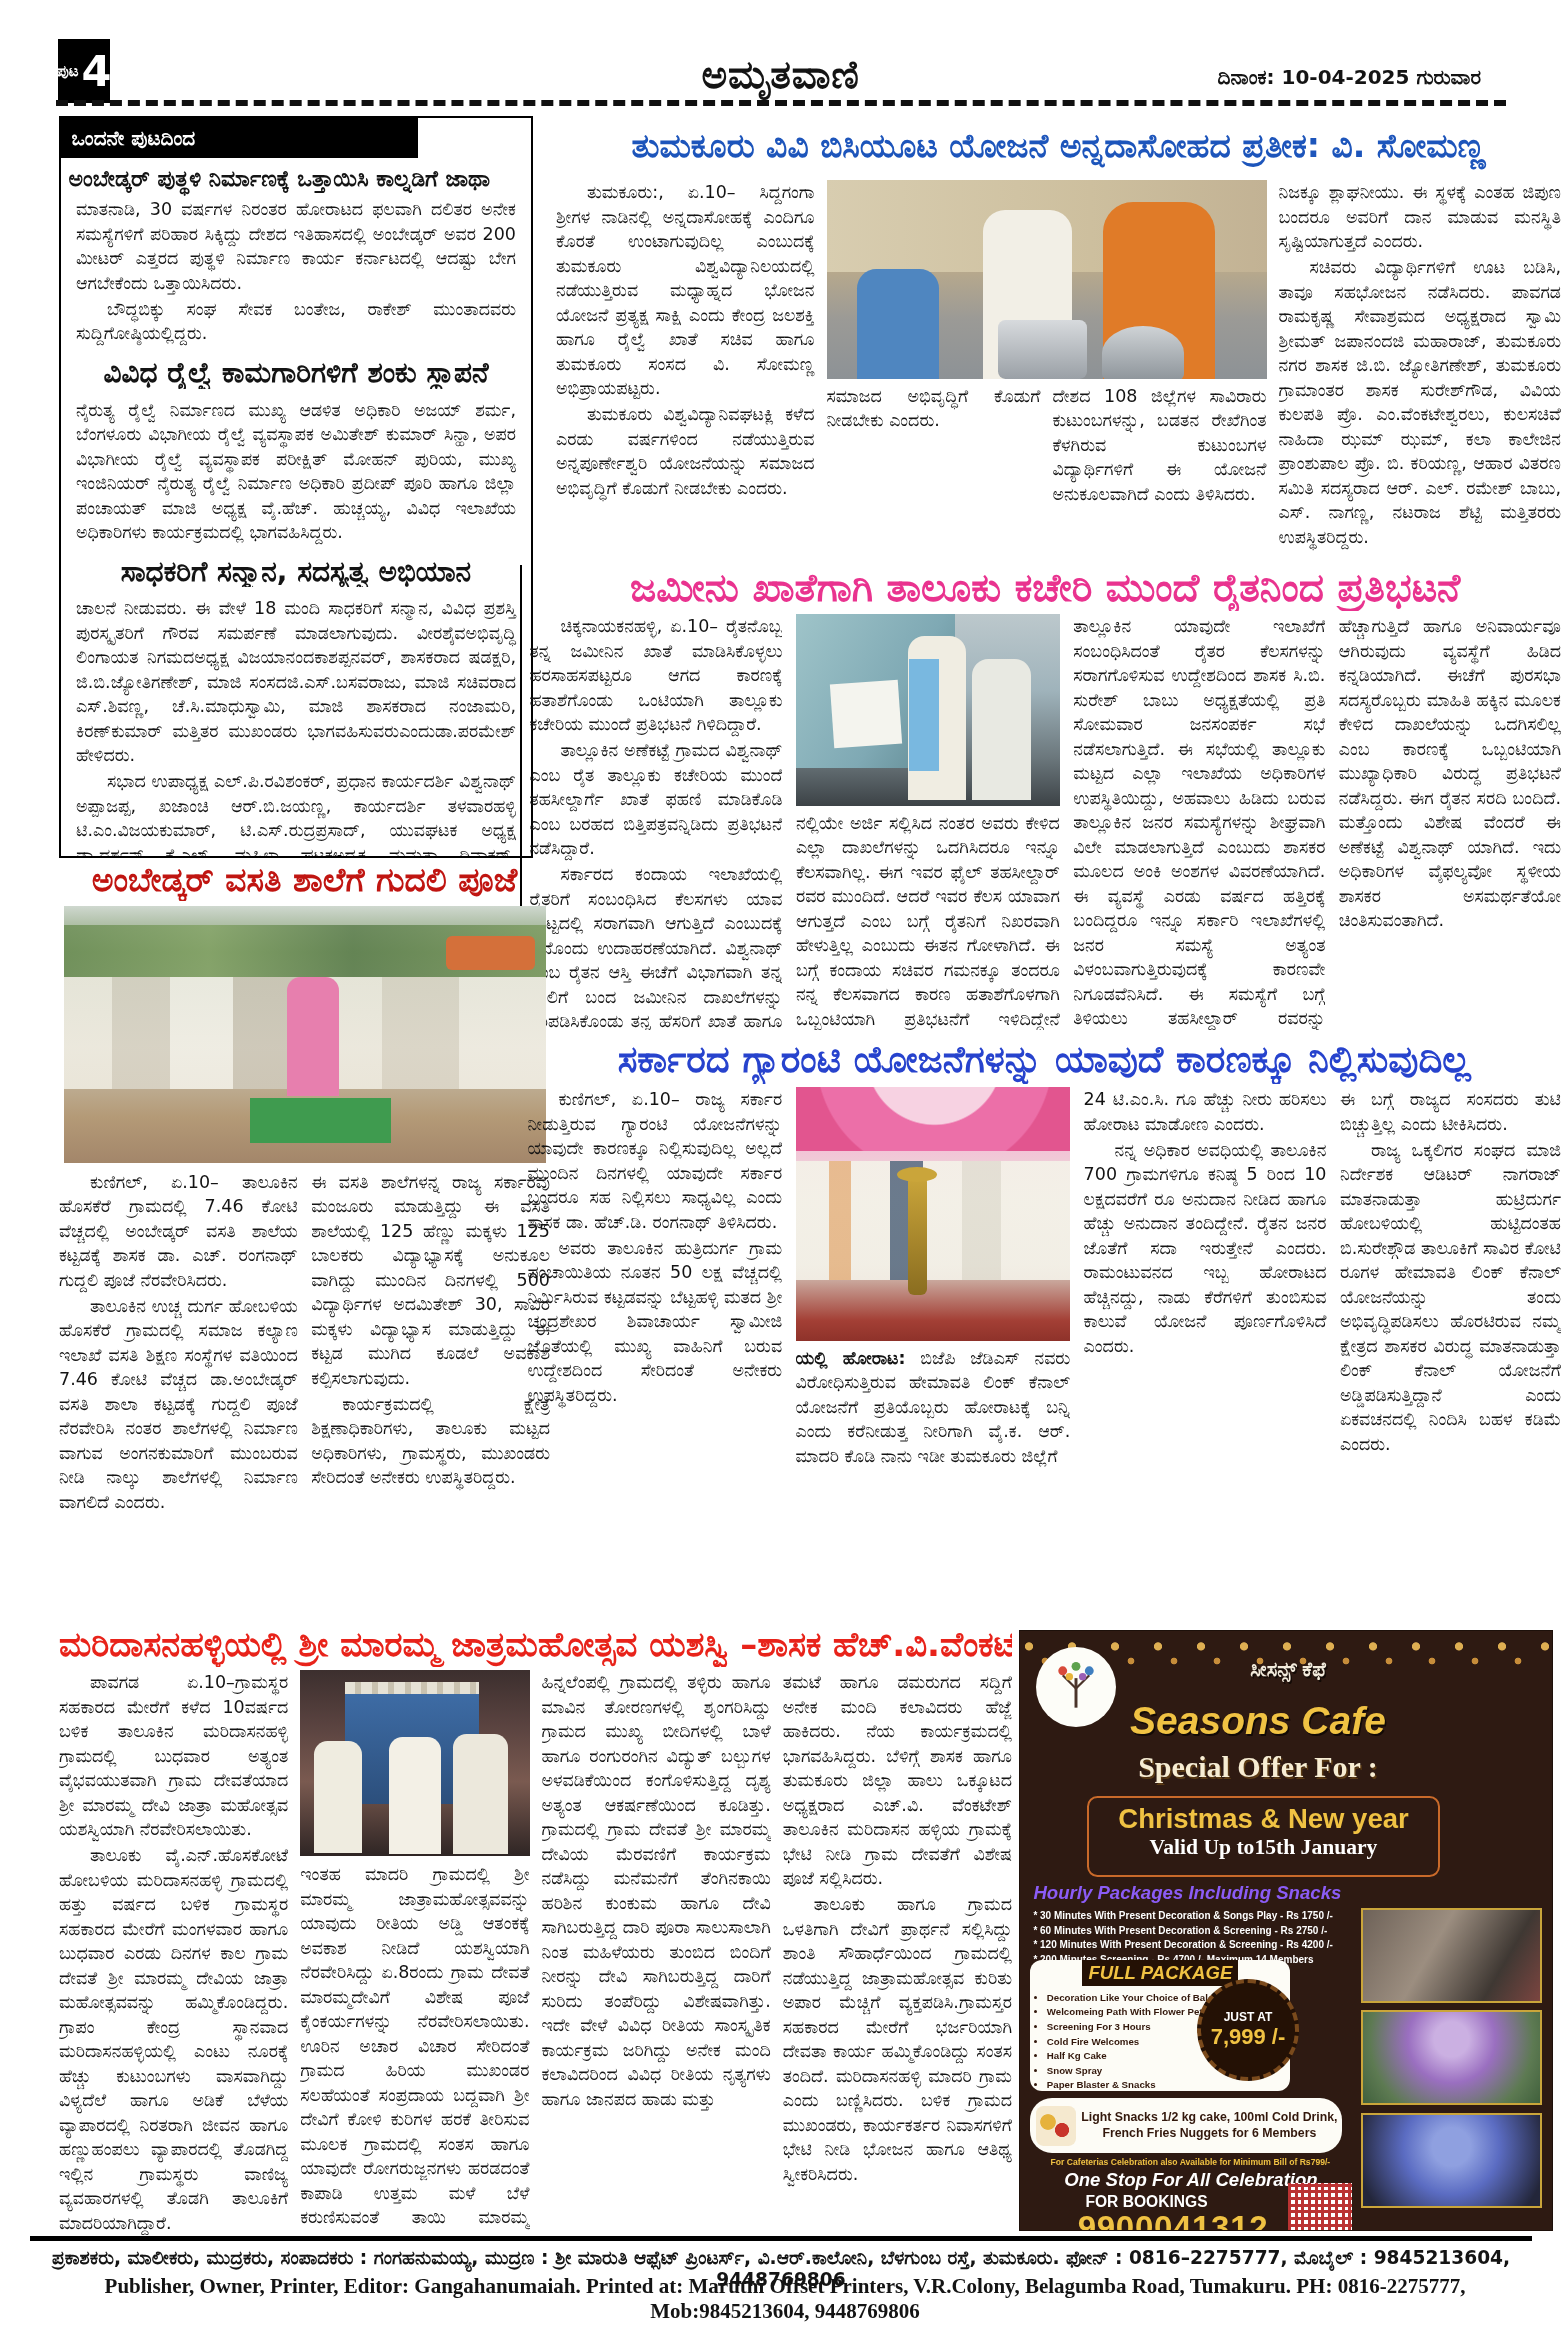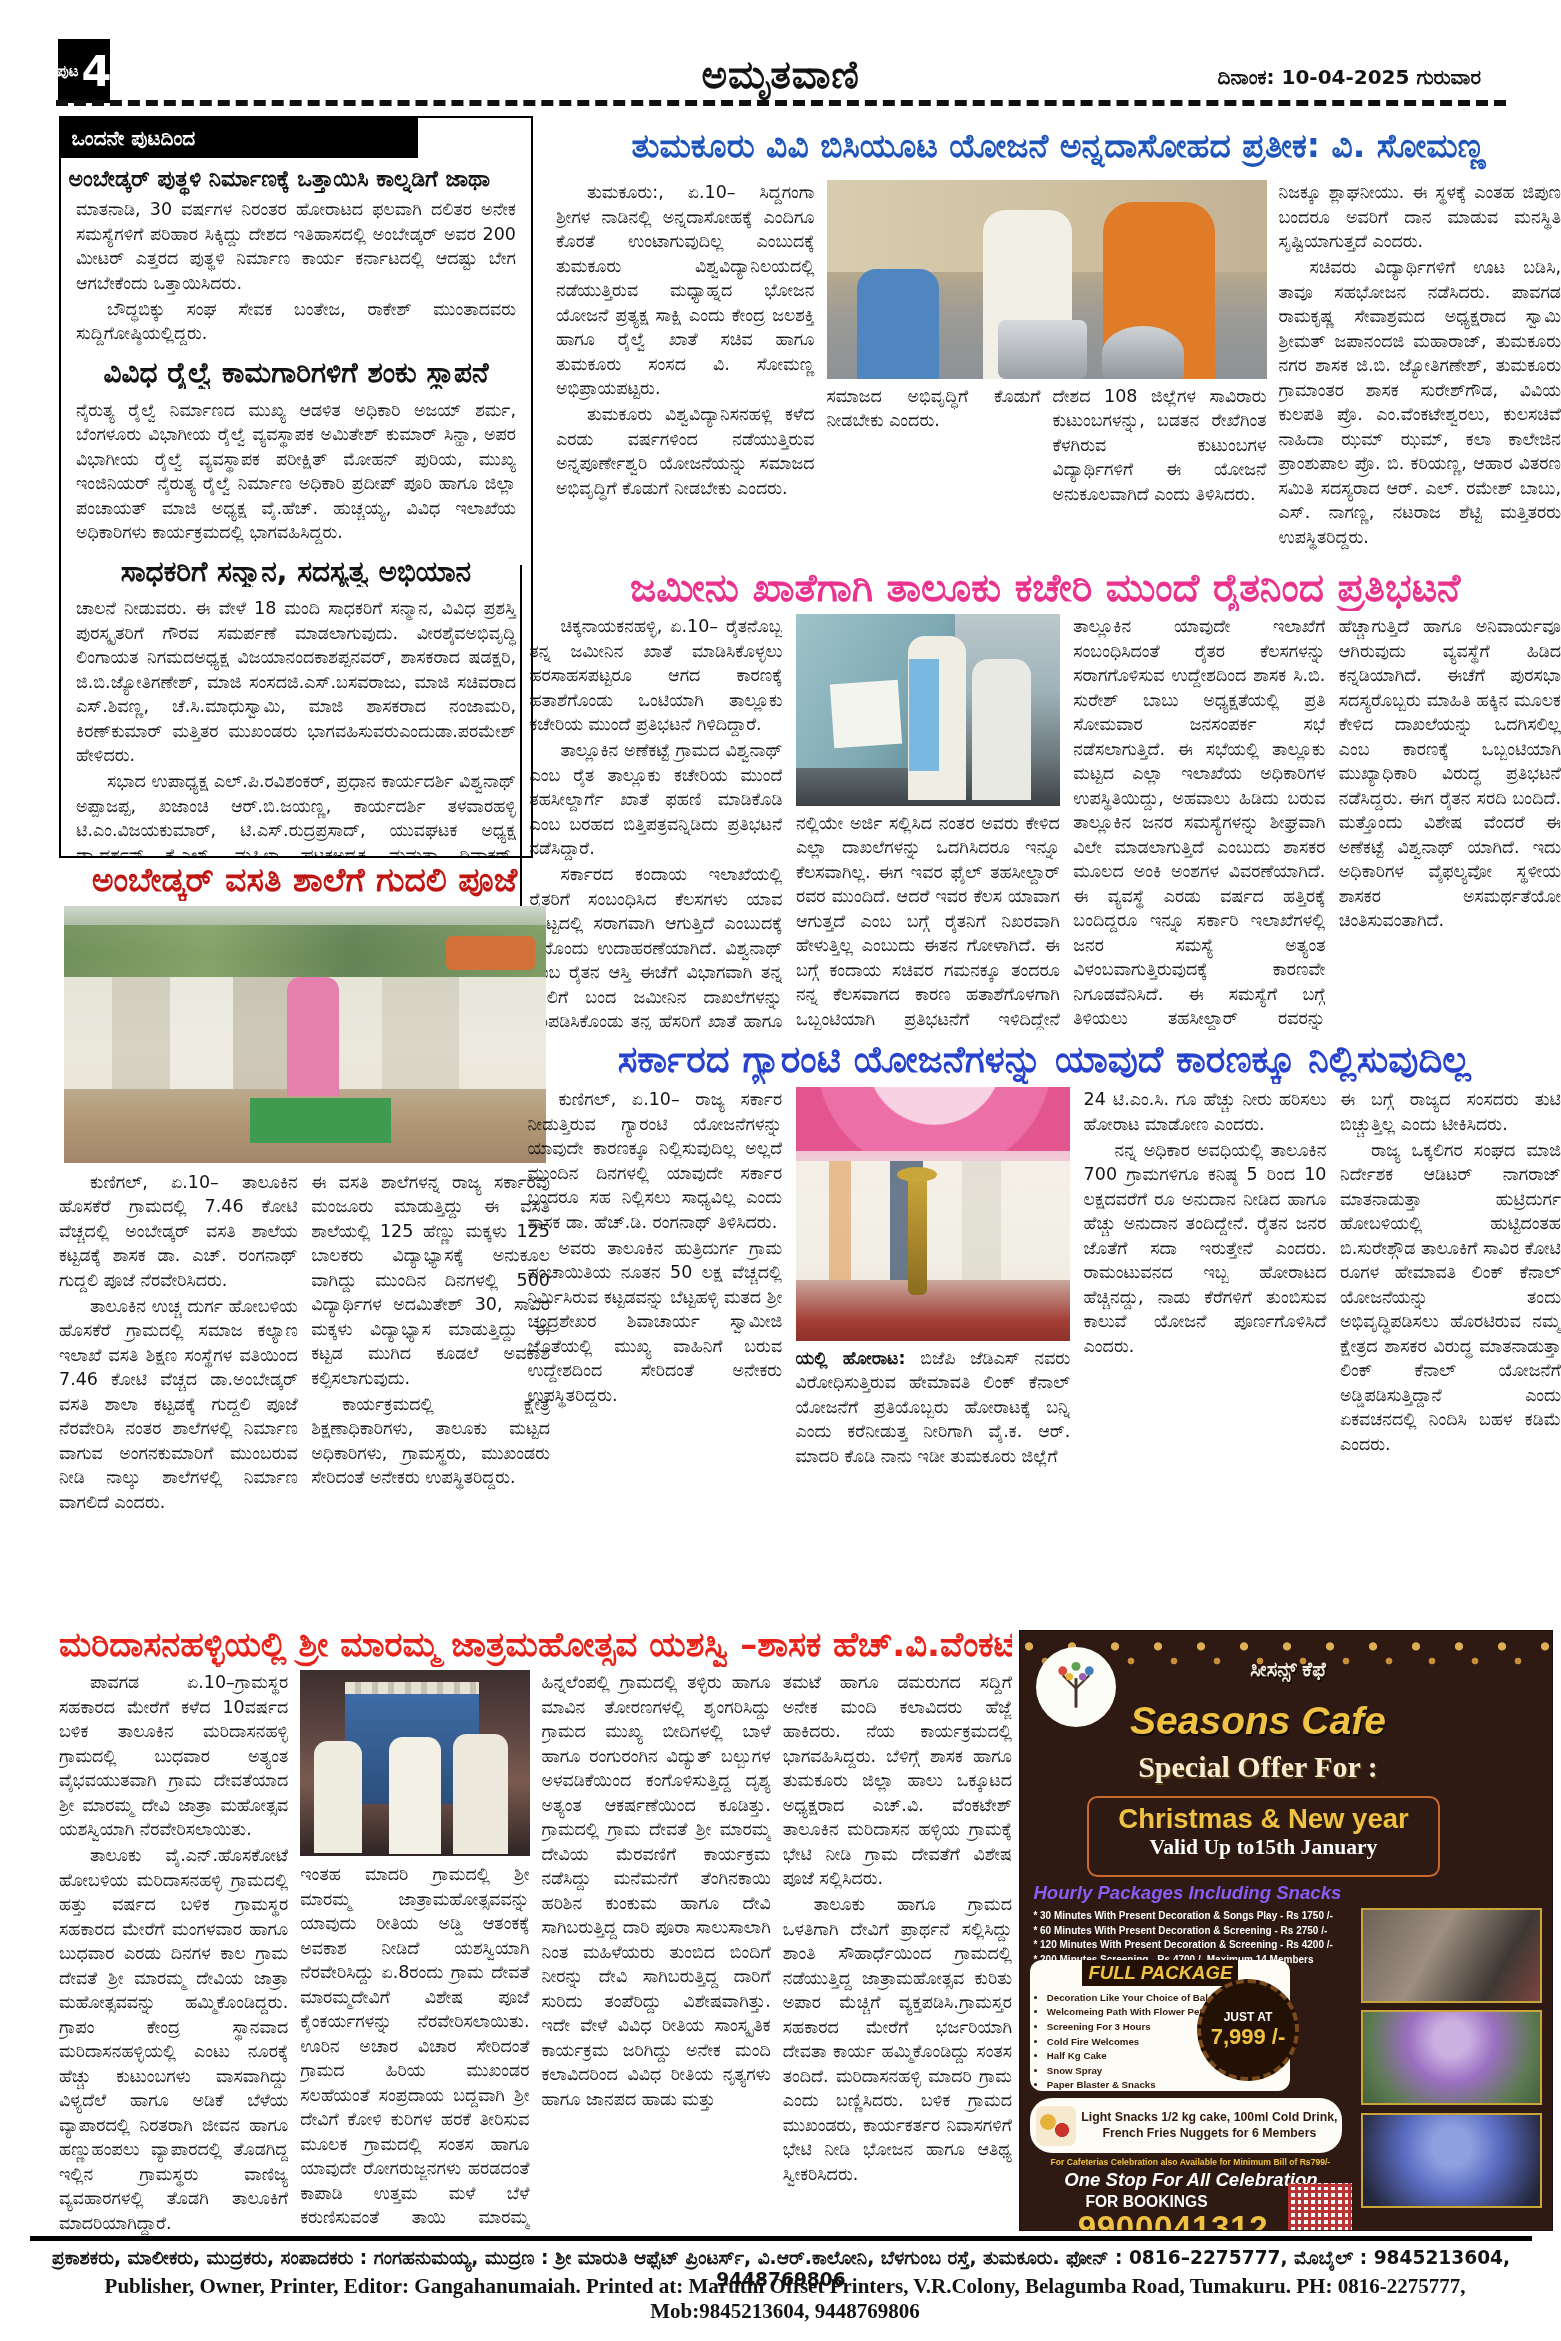--- a/index.html
+++ b/index.html
@@ -171,21 +171,21 @@
       <p class="noind">ಚಾಲನೆ ನೀಡುವರು. ಈ ವೇಳೆ 18 ಮಂದಿ ಸಾಧಕರಿಗೆ ಸನ್ಮಾನ, ವಿವಿಧ ಪ್ರಶಸ್ತಿ ಪುರಸ್ಕೃತರಿಗೆ ಗೌರವ ಸಮರ್ಪಣೆ ಮಾಡಲಾಗುವುದು. ವೀರಶೈವಅಭಿವೃದ್ಧಿ ಲಿಂಗಾಯತ ನಿಗಮದಅಧ್ಯಕ್ಷ ವಿಜಯಾನಂದಕಾಶಪ್ಪನವರ್, ಶಾಸಕರಾದ ಷಡಕ್ಷರಿ, ಜಿ.ಬಿ.ಜ್ಯೋತಿಗಣೇಶ್, ಮಾಜಿ ಸಂಸದಜಿ.ಎಸ್.ಬಸವರಾಜು, ಮಾಜಿ ಸಚಿವರಾದ ಎಸ್.ಶಿವಣ್ಣ, ಚೆ.ಸಿ.ಮಾಧುಸ್ವಾಮಿ, ಮಾಜಿ ಶಾಸಕರಾದ ನಂಜಾಮರಿ, ಕಿರಣ್‌ಕುಮಾರ್ ಮತ್ತಿತರ ಮುಖಂಡರು ಭಾಗವಹಿಸುವರುಎಂದುಡಾ.ಪರಮೇಶ್ ಹೇಳಿದರು.</p>
       <p>ಸಭಾದ ಉಪಾಧ್ಯಕ್ಷ ಎಲ್.ಪಿ.ರವಿಶಂಕರ್, ಪ್ರಧಾನ ಕಾರ್ಯದರ್ಶಿ ವಿಶ್ವನಾಥ್ ಅಪ್ಪಾಜಪ್ಪ, ಖಜಾಂಚಿ ಆರ್.ಬಿ.ಜಯಣ್ಣ, ಕಾರ್ಯದರ್ಶಿ ತಳವಾರಹಳ್ಳಿ ಟಿ.ಎಂ.ವಿಜಯಕುಮಾರ್, ಟಿ.ಎಸ್.ರುದ್ರಪ್ರಸಾದ್, ಯುವಘಟಕ ಅಧ್ಯಕ್ಷ ಡಾ.ದರ್ಶನ್ ಕೆ.ಎಲ್, ಮಹಿಳಾ ಘಟಕಅಧ್ಯಕ್ಷ ಮಮತಾ ದಿವಾಕರ್, ತಾಲ್ಲೂಕುಅಧ್ಯಕ್ಷಎನ್.ಜಯಣ್ಣ, ಕಾರ್ಯದರ್ಶಿ ಸದಾಶಿವಯ್ಯ, ವಿಶ್ವನಾಥ್, ಸತ್ಯಮಂಗಲ ಜಗದೀಶ್, ಉಮಮಹೇಶ್, ಡಿ.ಎನ್.ಯೋಗೀಶ್ವರ್, ಶ್ರ�ೀಧರ್, ರಾಜಶೇಖರ್ ಮೊದಲಾದವರು ಹಾಜರಿದ್ದರು.</p>
     </div>
   </div>
 
   <div class="abs" id="art-c">
     <div class="hl">ತುಮಕೂರು ವಿವಿ ಬಿಸಿಯೂಟ ಯೋಜನೆ ಅನ್ನದಾಸೋಹದ ಪ್ರತೀಕ: ವಿ. ಸೋಮಣ್ಣ</div>
     <div class="row">
       <div class="col c1 body-txt">
         <p>ತುಮಕೂರು:, ಏ.10– ಸಿದ್ದಗಂಗಾ ಶ್ರೀಗಳ ನಾಡಿನಲ್ಲಿ ಅನ್ನದಾಸೋಹಕ್ಕೆ ಎಂದಿಗೂ ಕೊರತೆ ಉಂಟಾಗುವುದಿಲ್ಲ ಎಂಬುದಕ್ಕೆ ತುಮಕೂರು ವಿಶ್ವವಿದ್ಯಾನಿಲಯದಲ್ಲಿ ನಡೆಯುತ್ತಿರುವ ಮಧ್ಯಾಹ್ನದ ಭೋಜನ ಯೋಜನೆ ಪ್ರತ್ಯಕ್ಷ ಸಾಕ್ಷಿ ಎಂದು ಕೇಂದ್ರ ಜಲಶಕ್ತಿ ಹಾಗೂ ರೈಲ್ವೆ ಖಾತೆ ಸಚಿವ ಹಾಗೂ ತುಮಕೂರು ಸಂಸದ ವಿ. ಸೋಮಣ್ಣ ಅಭಿಪ್ರಾಯಪಟ್ಟರು.</p>
-        <p>ತುಮಕೂರು ವಿಶ್ವವಿದ್ಯಾನಿಸನಹಳ್ಲಿ ಕಳೆದ ಎರಡು ವರ್ಷಗಳಿಂದ ನಡೆಯುತ್ತಿರುವ ಅನ್ನಪೂರ್ಣೇಶ್ವರಿ ಯೋಜನೆಯನ್ನು ಸಮಾಜದ ಅಭಿವೃದ್ಧಿಗೆ ಕೊಡುಗೆ ನೀಡಬೇಕು ಎಂದರು.</p>
+        <p>ತುಮಕೂರು ವಿಶ್ವವಿದ್ಯಾನಿವಘಟಕ್ಲಿ ಕಳೆದ ಎರಡು ವರ್ಷಗಳಿಂದ ನಡೆಯುತ್ತಿರುವ ಅನ್ನಪೂರ್ಣೇಶ್ವರಿ ಯೋಜನೆಯನ್ನು ಸಮಾಜದ ಅಭಿವೃದ್ಧಿಗೆ ಕೊಡುಗೆ ನೀಡಬೇಕು ಎಂದರು.</p>
       </div>
       <div class="mid">
         <div class="photo" id="photo-c">
           <b class="wall"></b>
             <b class="girl"></b>
             <b class="man"></b>
             <b class="swami"></b>
             <b class="pot1"></b>
             <b class="pot2"></b>
         </div>

